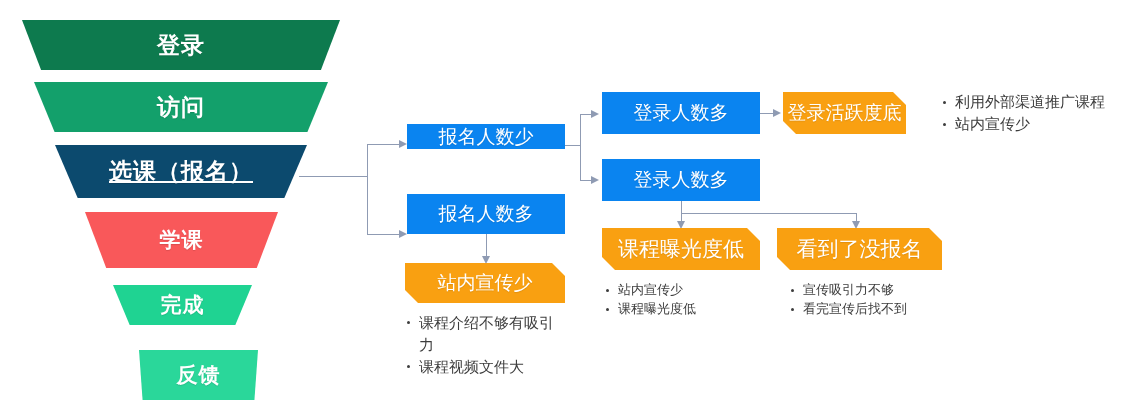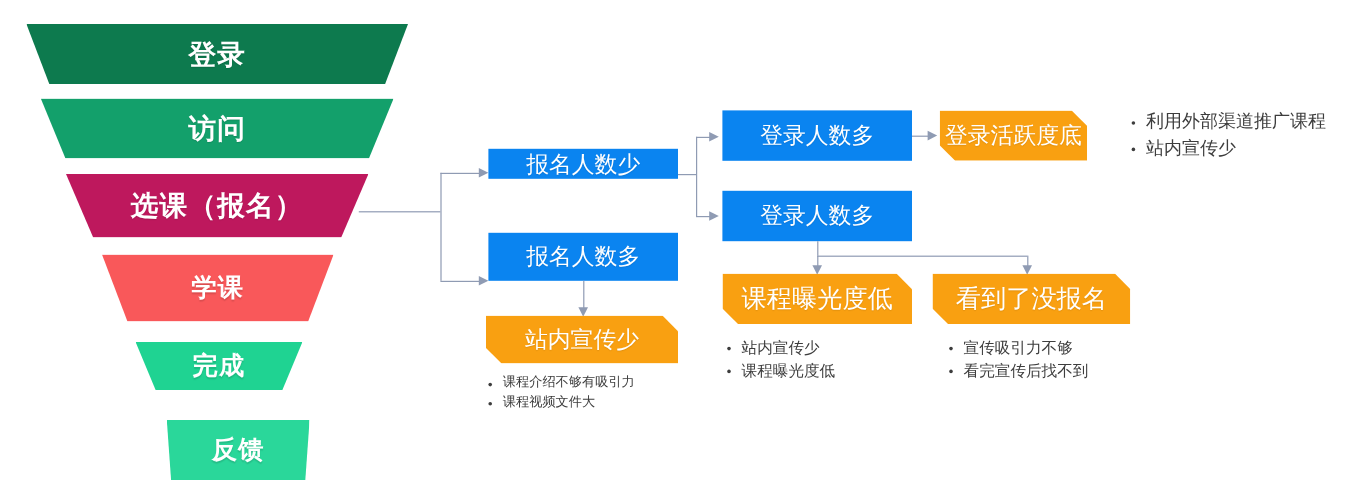--- a/index.html
+++ b/index.html
@@ -80,23 +80,23 @@
     </div>
 
     <div class="funnel-band" style="left:34px;top:82px;width:294px;height:50px;font-size:23px;
                 background:#13a06b;
                 -webkit-clip-path:polygon(0 0,100% 0,93% 100%,7% 100%);
                 clip-path:polygon(0 0,100% 0,93% 100%,7% 100%);">
       <span class="funnel-label">访问</span>
     </div>
 
     <div class="funnel-band" style="left:55px;top:145px;width:252px;height:53px;font-size:23px;
-                background:#be185d;
+                background:#0c4a6e;
                 -webkit-clip-path:polygon(0 0,100% 0,91% 100%,9% 100%);
-                clip-path:polygon(0 0,100% 0,91% 100%,9% 100%);">
+                clip-path:polygon(0 0,100% 0,91% 100%,9% 100%);text-decoration:underline;">
       <span class="funnel-label">选课（报名）</span>
     </div>
 
     <div class="funnel-band" style="left:85px;top:212px;width:193px;height:56px;font-size:21px;
                 background:#f9585a;
                 -webkit-clip-path:polygon(0 0,100% 0,89% 100%,11% 100%);
                 clip-path:polygon(0 0,100% 0,89% 100%,11% 100%);">
       <span class="funnel-label">学课</span>
     </div>
 
@@ -135,21 +135,21 @@
 
   <div>
     <div class="conn v" style="left:486px;top:234px;height:24px;"></div>
     <div class="arrow down" style="left:481.5px;top:256px;"></div>
   </div>
 
   <div class="node orange" style="left:405px;top:263px;width:160px;height:40px;font-size:19px;">
     <span>站内宣传少</span>
   </div>
 
-  <div class="bullets" style="left:405px;top:312px;width:155px;font-size:11px;">
+  <div class="bullets" style="left:405px;top:312px;width:155px;font-size:15px;">
     <div class="bullet">课程介绍不够有吸引力</div>
     <div class="bullet">课程视频文件大</div>
   </div>
 
   <div>
     <div class="conn h" style="left:565px;top:145px;width:15px;"></div>
     <div class="conn v" style="left:580px;top:114px;height:66px;"></div>
     <div class="conn h" style="left:580px;top:114px;width:12px;"></div>
     <div class="conn h" style="left:580px;top:180px;width:12px;"></div>
     <div class="arrow right" style="left:591px;top:109.5px;"></div>

